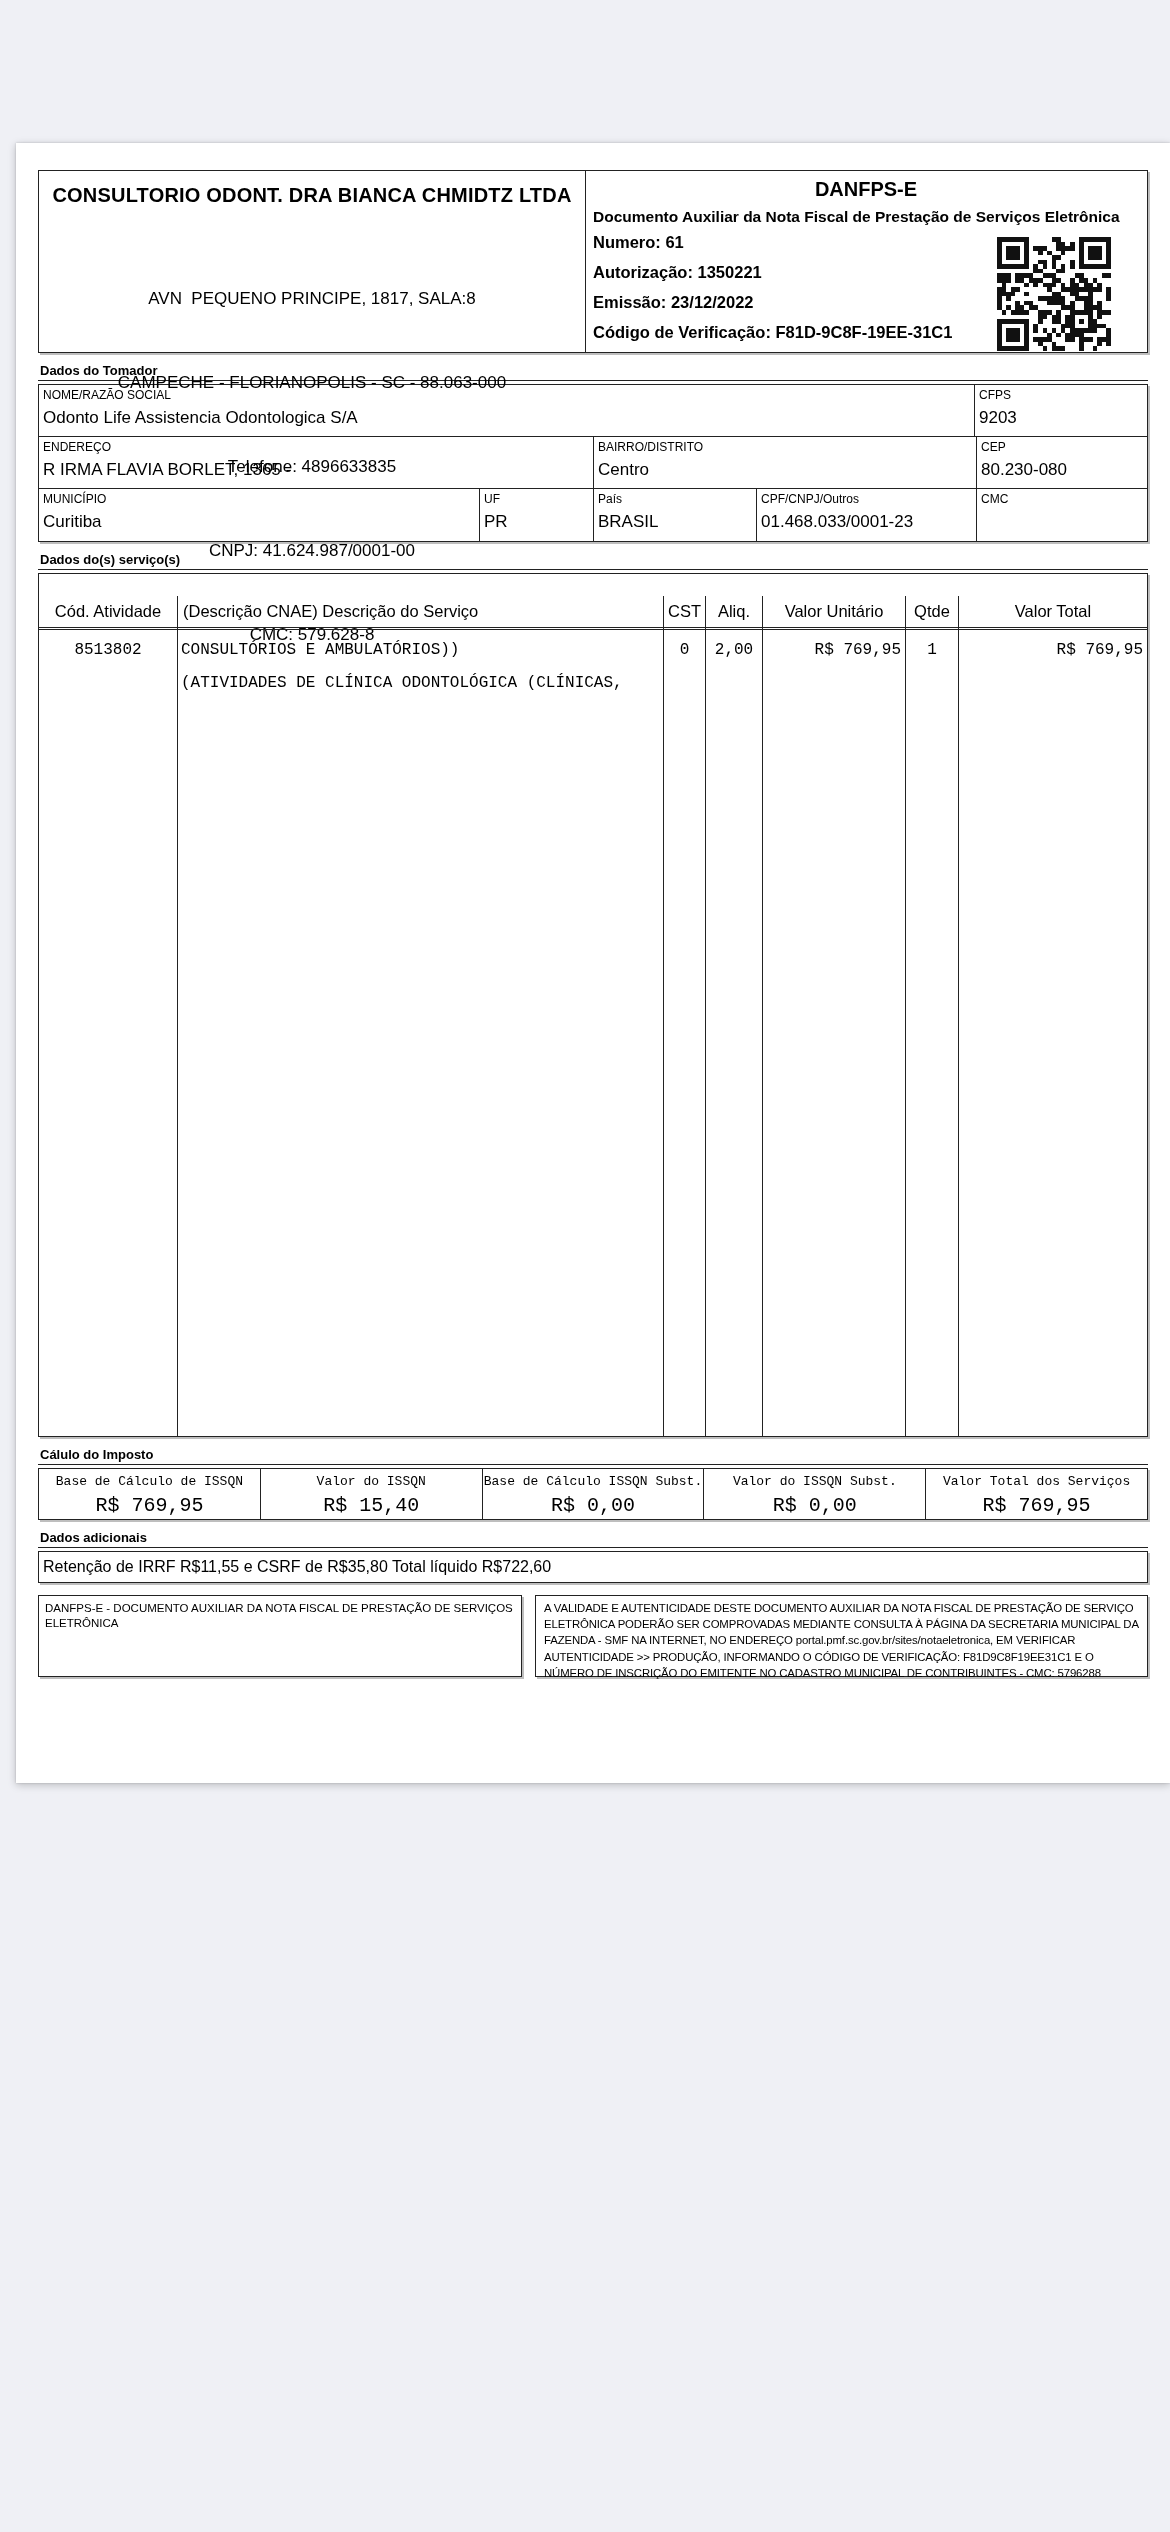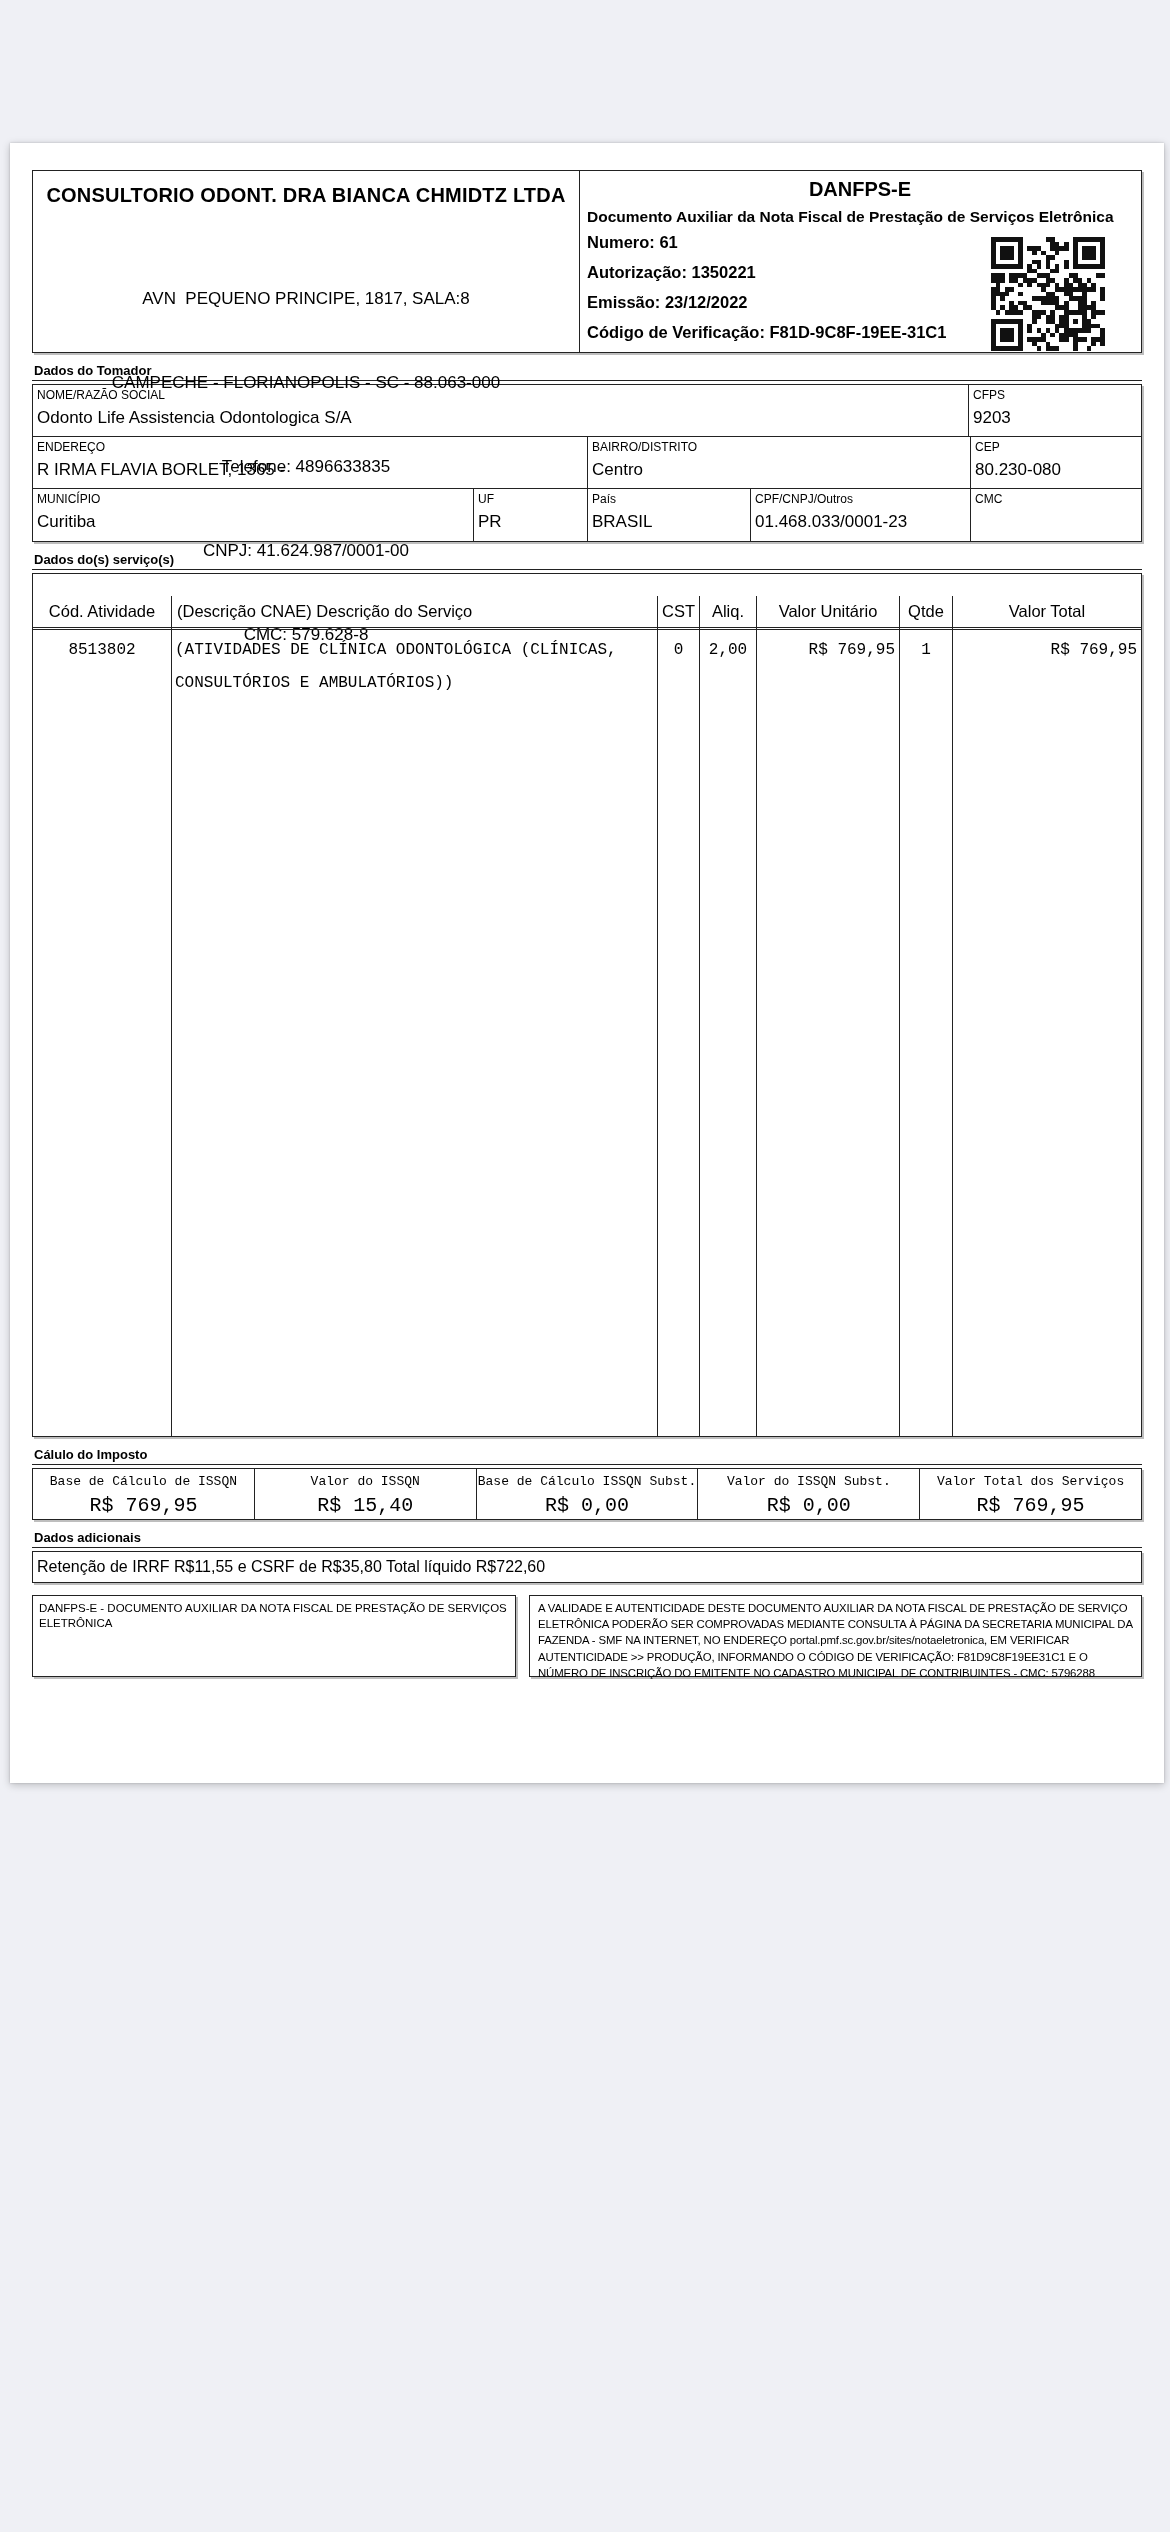--- a/index.html
+++ b/index.html
@@ -5,21 +5,21 @@
   * { margin:0; padding:0; box-sizing:border-box; }
   html,body { width:1170px; height:2532px; }
   body {
     background:#eff0f5;
     font-family:"Liberation Sans", sans-serif;
     color:#000;
     position:relative;
     -webkit-font-smoothing:antialiased;
   }
   .page {
-    position:absolute; left:10px; top:143px;
+    position:absolute; left:16px; top:143px;
     width:1154px; height:1640px;
     background:#fff;
     box-shadow:0 2px 8px rgba(0,0,0,0.22), 0 0 2px rgba(0,0,0,0.18);
   }
   .doc { position:absolute; left:22px; top:27px; width:1110px; }
 
   .box {
     border:1px solid #222;
     box-shadow:2px 2px 0 rgba(110,110,110,0.45);
     background:#fff;
@@ -527,22 +527,22 @@
         <div class="svc-cell c-desc">(Descrição CNAE) Descrição do Serviço</div>
         <div class="svc-cell c-cst">CST</div>
         <div class="svc-cell c-aliq">Aliq.</div>
         <div class="svc-cell c-vu">Valor Unitário</div>
         <div class="svc-cell c-qtde">Qtde</div>
         <div class="svc-cell c-vt">Valor Total</div>
       </div>
       <div class="svc-brow">
         <div class="svc-cell c-cod">8513802</div>
         <div class="svc-cell c-desc">
+          <div>CONSULTÓRIOS E AMBULATÓRIOS))</div>
           <div>(ATIVIDADES DE CLÍNICA ODONTOLÓGICA (CLÍNICAS,</div>
-          <div>CONSULTÓRIOS E AMBULATÓRIOS))</div>
         </div>
         <div class="svc-cell c-cst">0</div>
         <div class="svc-cell c-aliq">2,00</div>
         <div class="svc-cell c-vu">R$ 769,95</div>
         <div class="svc-cell c-qtde">1</div>
         <div class="svc-cell c-vt">R$ 769,95</div>
       </div>
     </div>
 
     <div class="section-label">Cálulo do Imposto</div>

